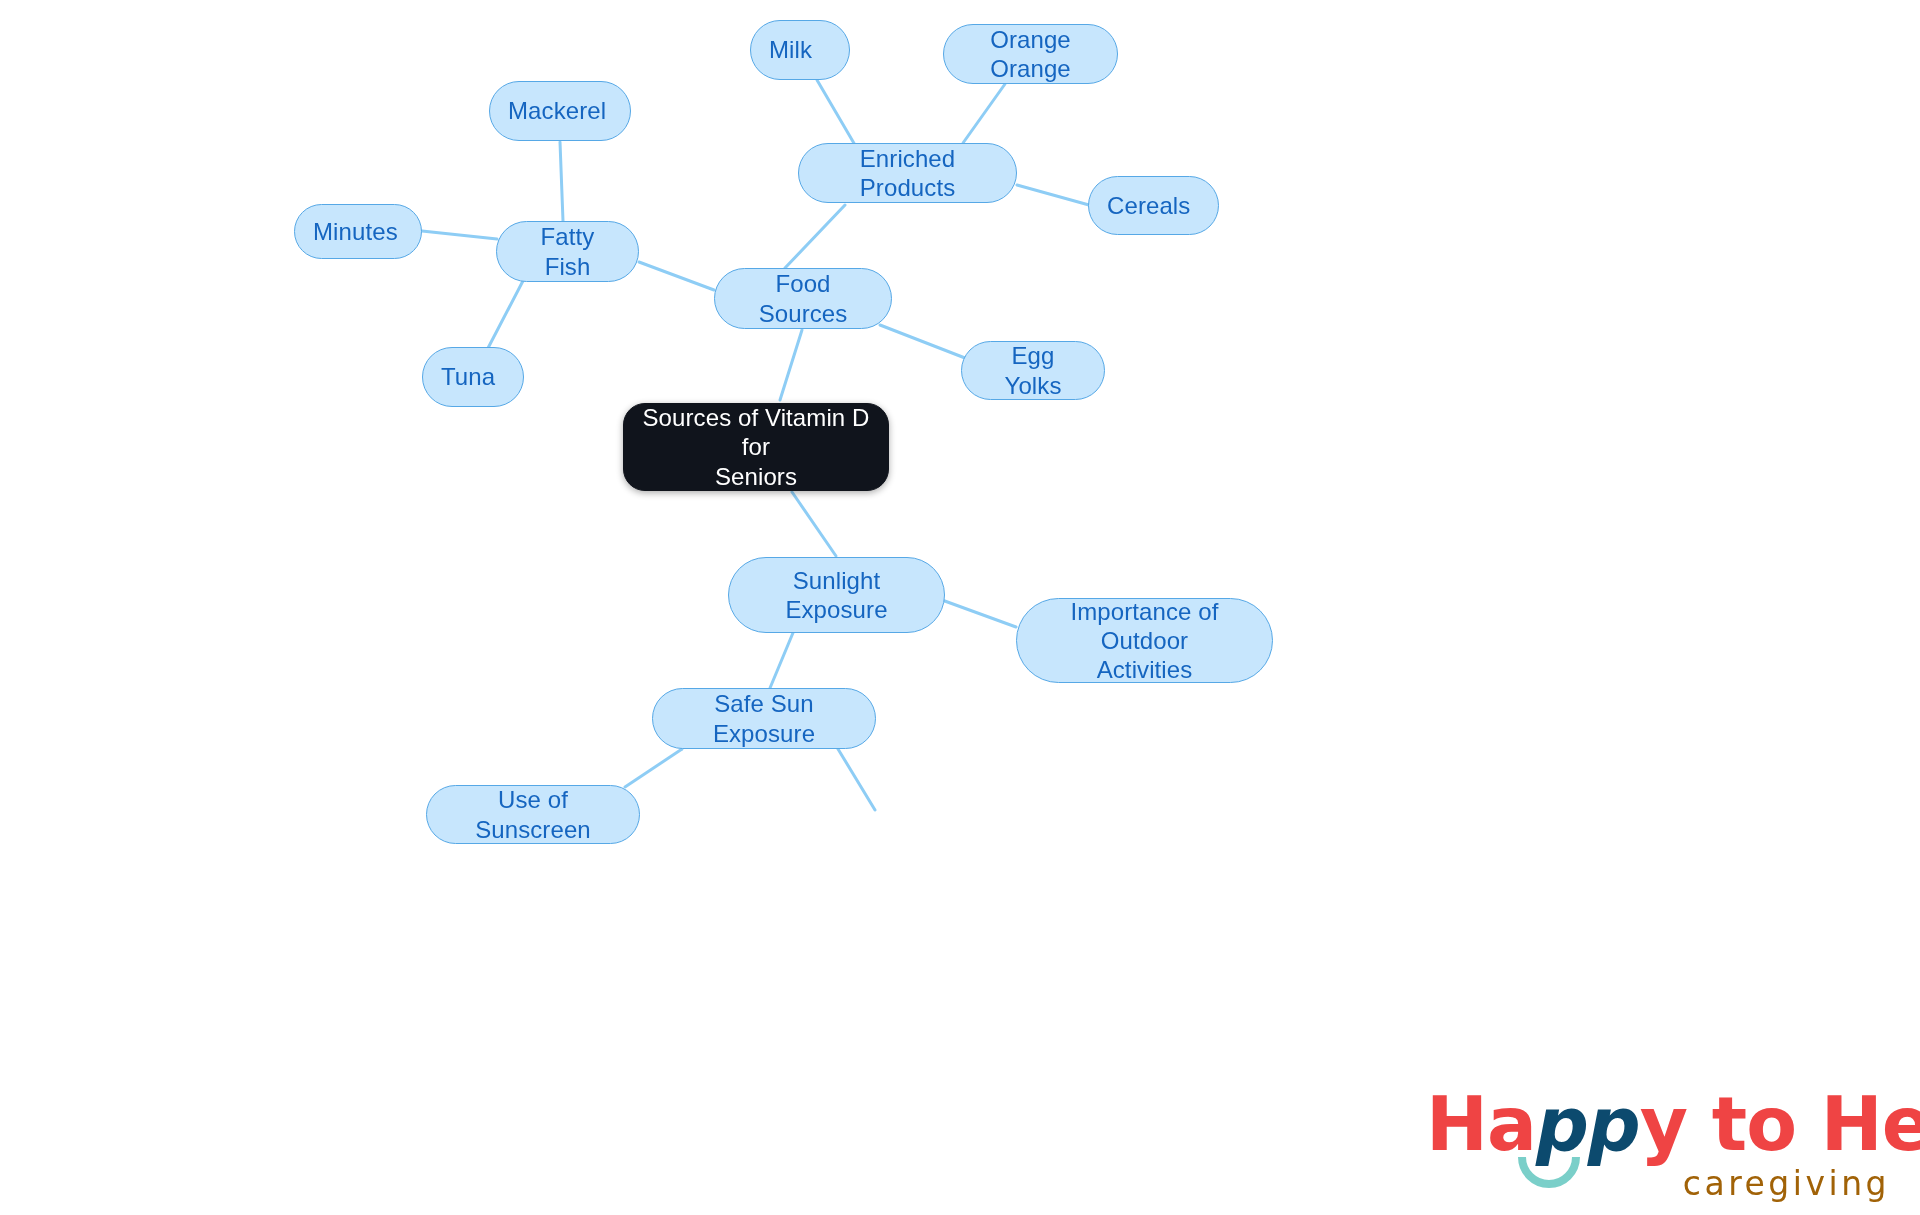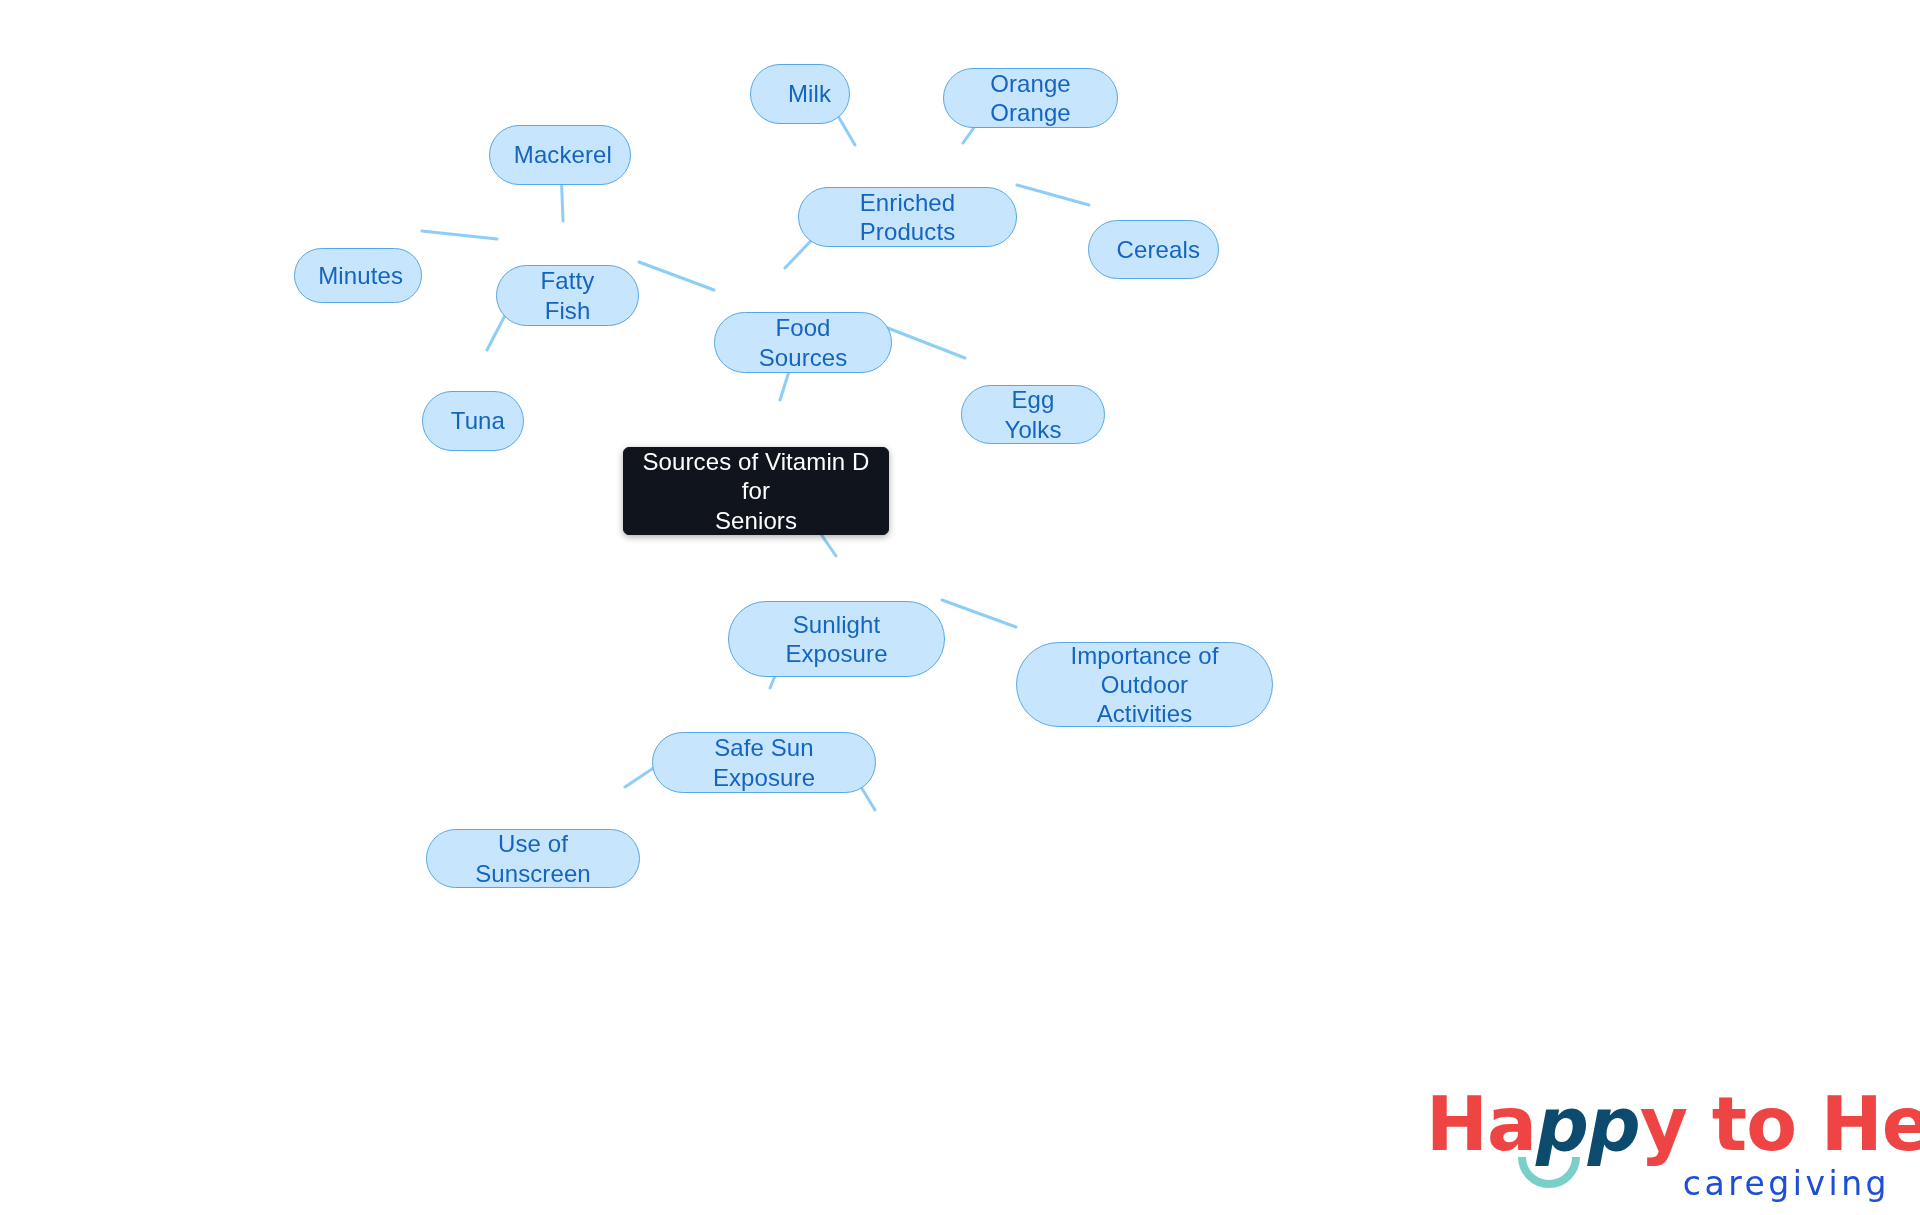--- a/index.html
+++ b/index.html
@@ -19,38 +19,37 @@
   #edges {
     position: absolute;
     left: 0; top: 0;
     width: 1920px; height: 1215px;
     pointer-events: none;
   }
   .node {
     position: absolute;
     display: flex;
     align-items: center;
-    justify-content: flex-end;
+    justify-content: flex-start;
     text-align: center;
     border-radius: 999px;
     background: #c7e6fd;
     border: 1.6px solid #56a8e6;
     color: #1565c0;
     font-size: 24px;
     line-height: 1.22;
     letter-spacing: 0.1px;
     padding: 6px 18px;
     white-space: pre-line;
-    margin-top: 44px;
   }
   .node.root {
     background: #10141c;
     border: 1.6px solid #10141c;
     color: #ffffff;
-    border-radius: 6px;
+    border-radius: 22px;
     font-size: 24px;
     box-shadow: 0 2px 7px rgba(0,0,0,0.33);
   }
   
   #logo {
     position: absolute;
     right: 24px;
     bottom: 10px;
     width: 470px;
     height: 118px;
@@ -68,21 +67,21 @@
   }
   .lg-coral { color: #ef4444; }
   .lg-teal  { color: #0c4a6e; font-style: italic; }
   .logo-sub {
     position: absolute;
     right: 6px;
     bottom: 2px;
     font-family: "DejaVu Sans", sans-serif;
     font-size: 33px;
     letter-spacing: 3.5px;
-    color: #1d4ed8;
+    color: #a16207;
   }
   #smile {
     position: absolute;
     left: 90px;
     top: 68px;
     width: 66px;
     height: 40px;
   }
 </style>
 </head>

